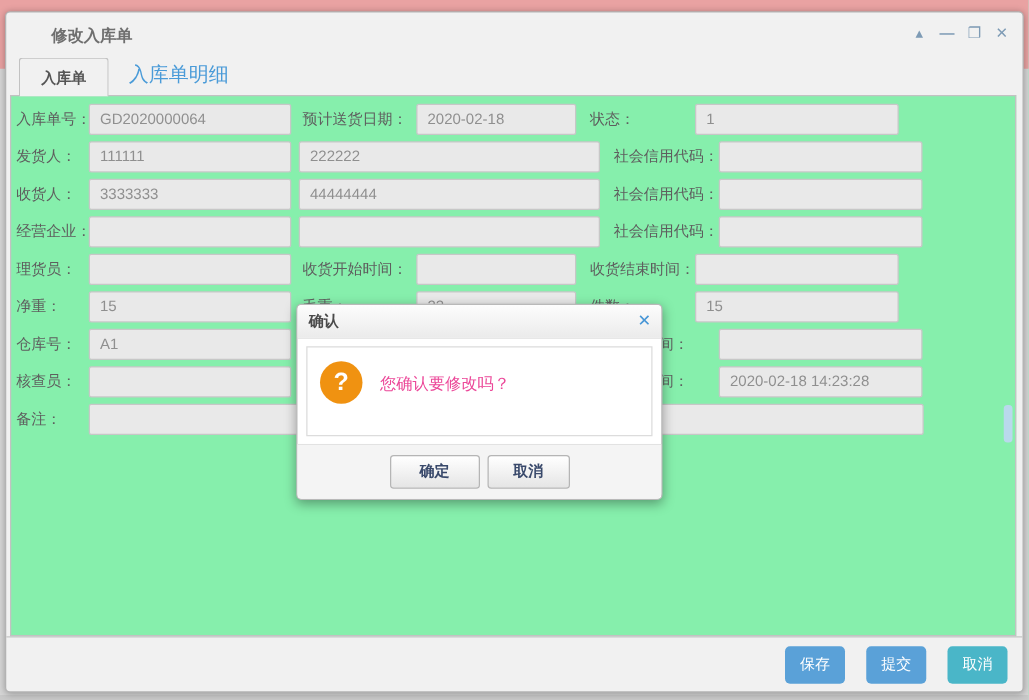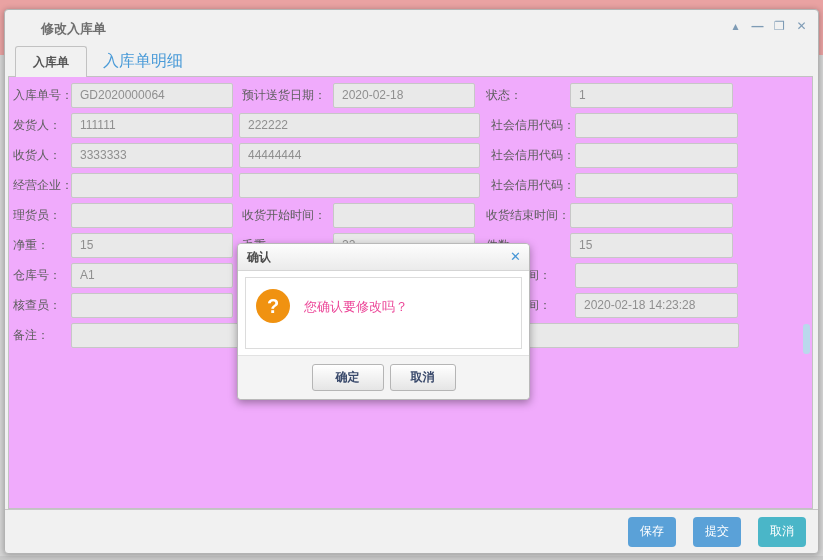--- a/index.html
+++ b/index.html
@@ -16,32 +16,32 @@
   .wctrl{position:absolute;right:10px;top:8px;display:flex;gap:9px;color:#7e9bb5;font-size:12px;font-weight:bold;}
   .wctrl span{width:13px;text-align:center;cursor:pointer;line-height:16px;}
 
   
   .tab-active{position:absolute;left:10px;top:36px;width:72px;height:31px;line-height:30px;text-align:center;
               background:#f1f1f1;border:1px solid #c2c2c2;border-bottom:none;border-radius:3px 3px 0 0;
               font-size:12px;color:#555;z-index:2;box-sizing:border-box;font-weight:bold;}
   .tab-inactive{position:absolute;left:98px;top:36px;height:30px;line-height:30px;font-size:16px;color:#4a9bd8;cursor:pointer;}
 
   
-  .panel{position:absolute;left:3px;top:66px;width:805px;height:433px;background:#f0abfc;
+  .panel{position:absolute;left:3px;top:66px;width:805px;height:433px;background:#86efac;
          border:1px solid #c2c2c2;box-sizing:border-box;}
   .frow{display:flex;align-items:center;height:30px;padding-left:4px;}
   .frow:first-child{margin-top:3px;}
   .lab{font-size:12px;color:#5e5e5e;flex:none;white-space:nowrap;overflow:hidden;}
   .l1{width:58px;}
   .l2{width:94px;padding-left:3px;box-sizing:border-box;}
   .l3{width:87px;padding-left:3px;box-sizing:border-box;}
   .fld{flex:none;height:25px;background:#e9e9e9;border:1px solid #c7c7c7;border-radius:2px;
        display:flex;align-items:center;padding-left:8px;font-size:12px;color:#8f8f8f;
        box-sizing:border-box;white-space:nowrap;overflow:hidden;}
-  .f1{width:162px;} .f2{width:142px;text-align:center;} .fmid{width:241px;} .f3{width:163px;} .fwide{width:668px;}
+  .f1{width:162px;} .f2{width:128px;text-align:center;} .fmid{width:241px;} .f3{width:163px;} .fwide{width:668px;}
   .gapA{width:6px;flex:none;} .gapB{width:8px;flex:none;}
   .sthumb{position:absolute;right:2px;top:247px;width:7px;height:30px;background:#b9d9ec;border-radius:3px;}
 
   
   .wfooter{position:absolute;left:0;right:0;bottom:0;height:44px;border-top:1px solid #c6c6c6;
            display:flex;align-items:center;justify-content:flex-end;gap:17px;padding-right:12px;box-sizing:border-box;}
   .btn{height:30px;min-width:48px;padding:0 10px;border:none;border-radius:4px;color:#fff;font-size:12px;
        cursor:pointer;font-family:inherit;}
   .btn-blue{background:#5aa1d8;}
   .btn-teal{background:#4ab6c8;}

